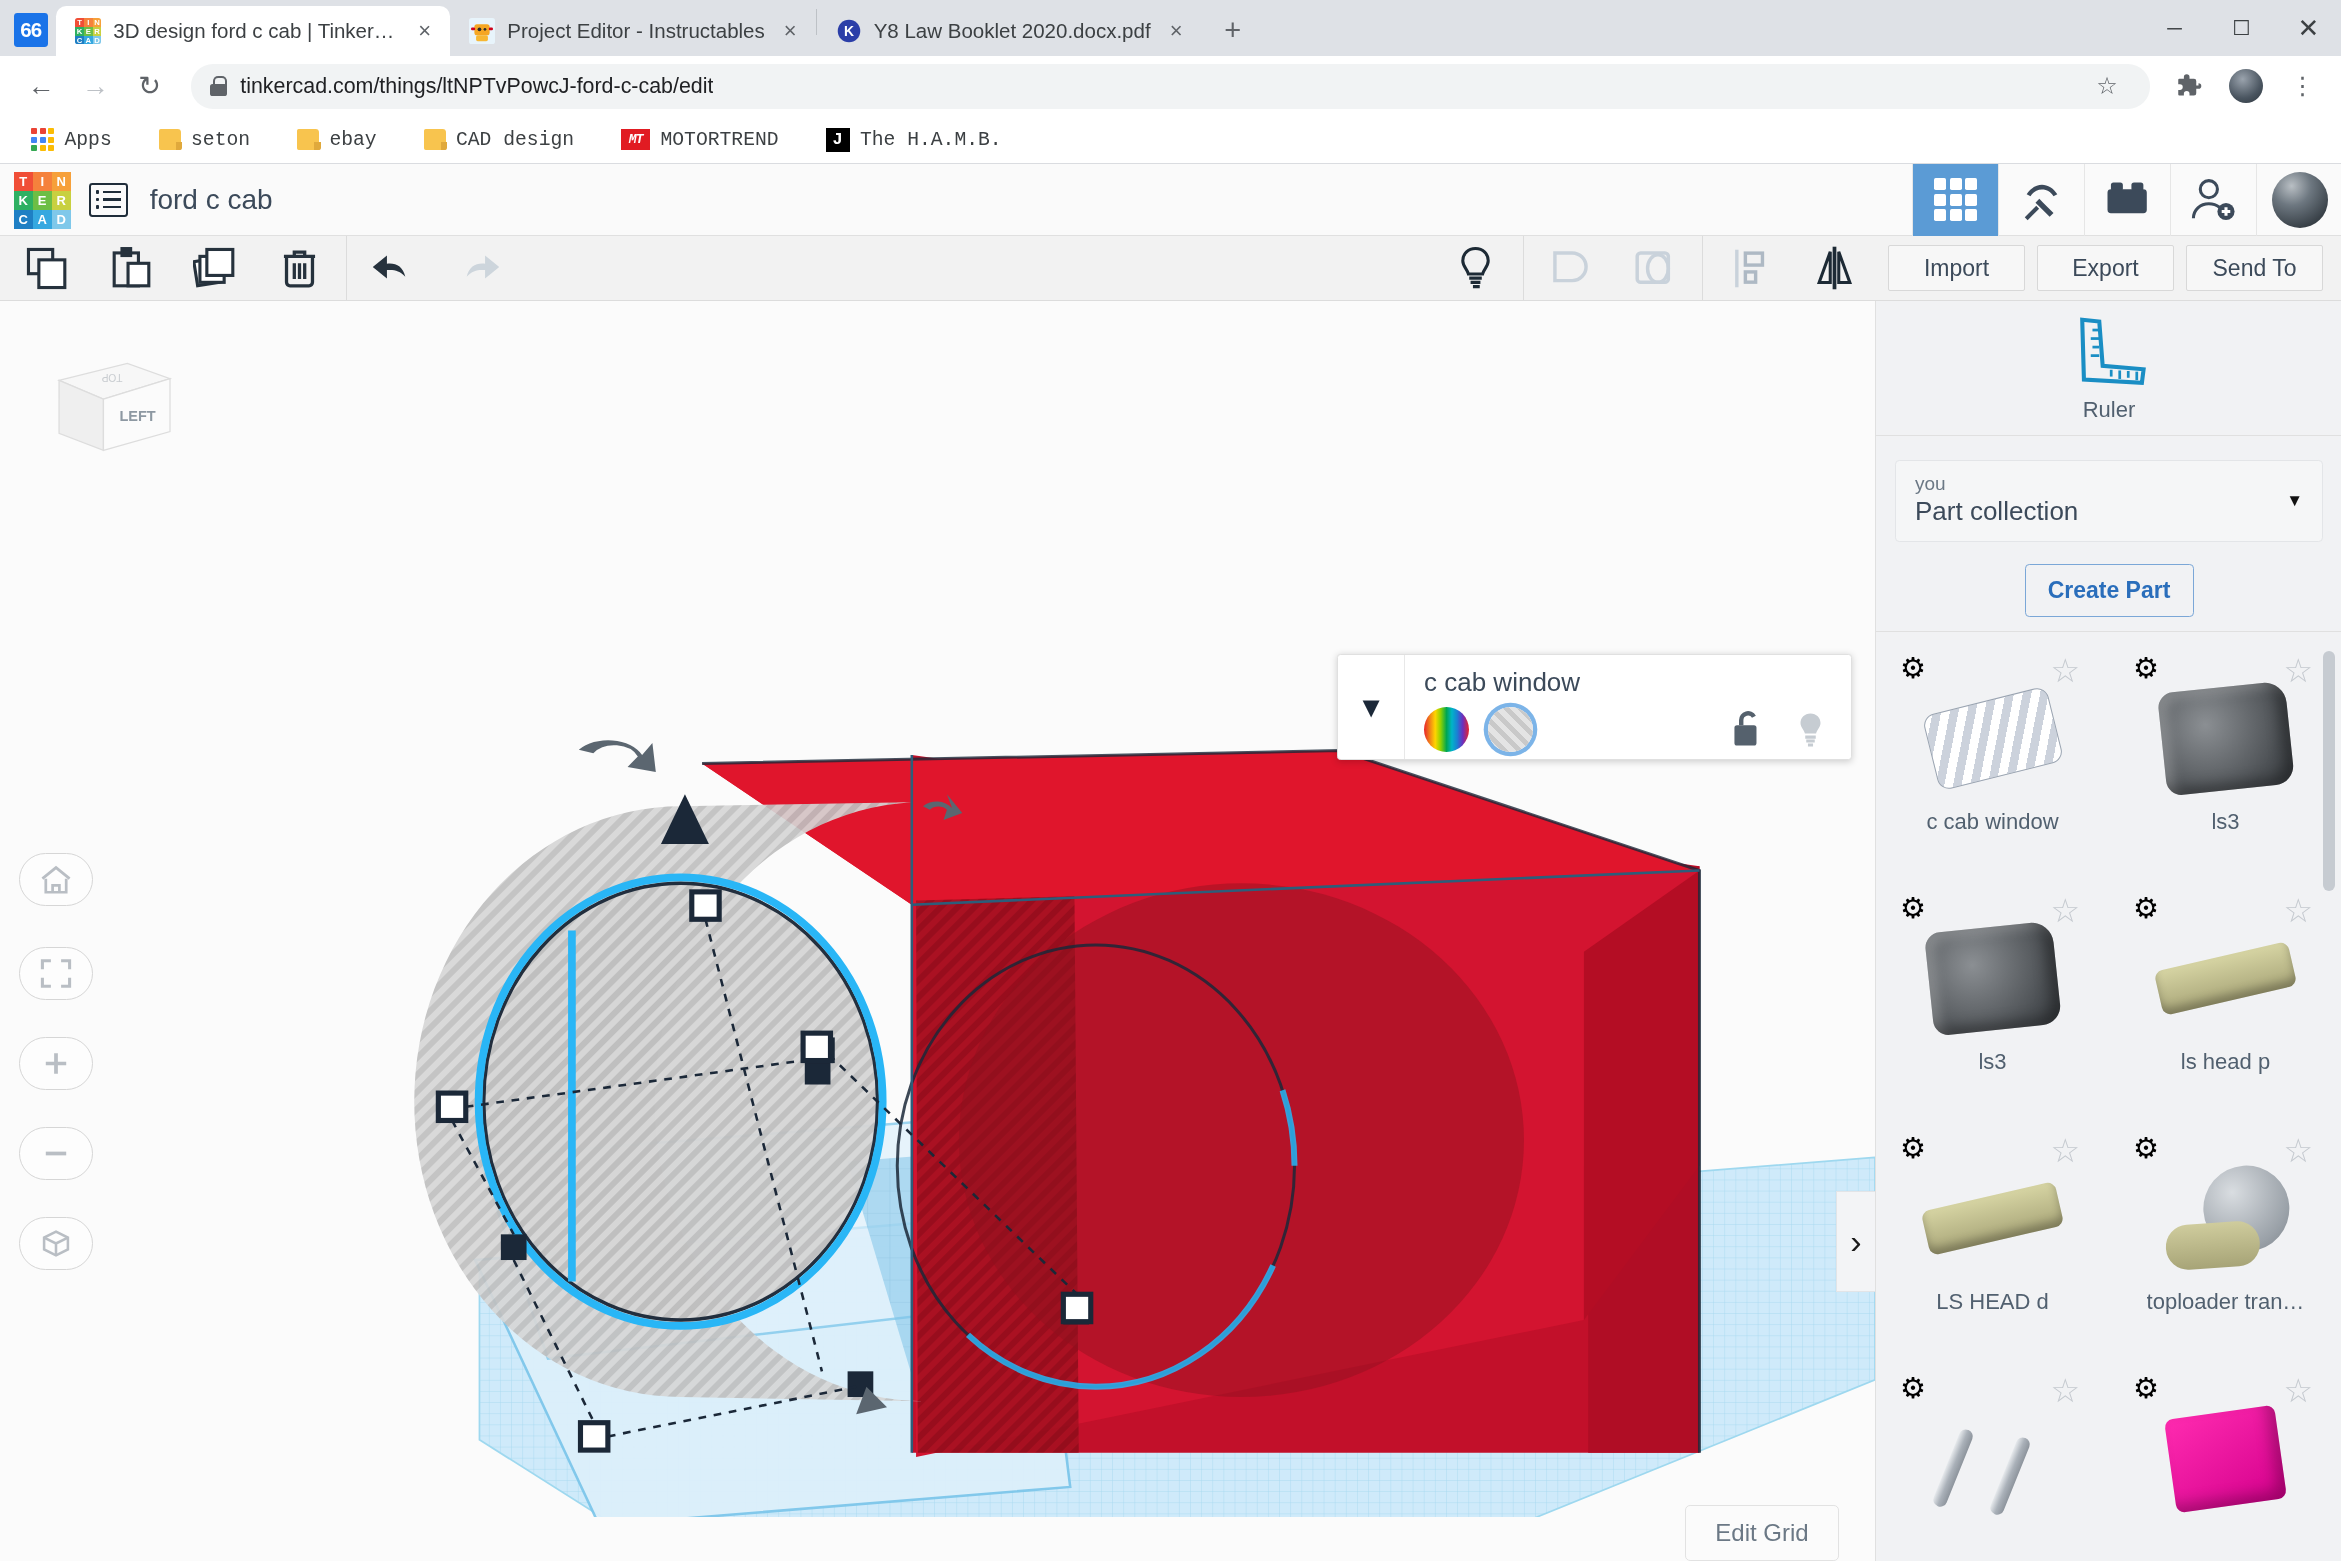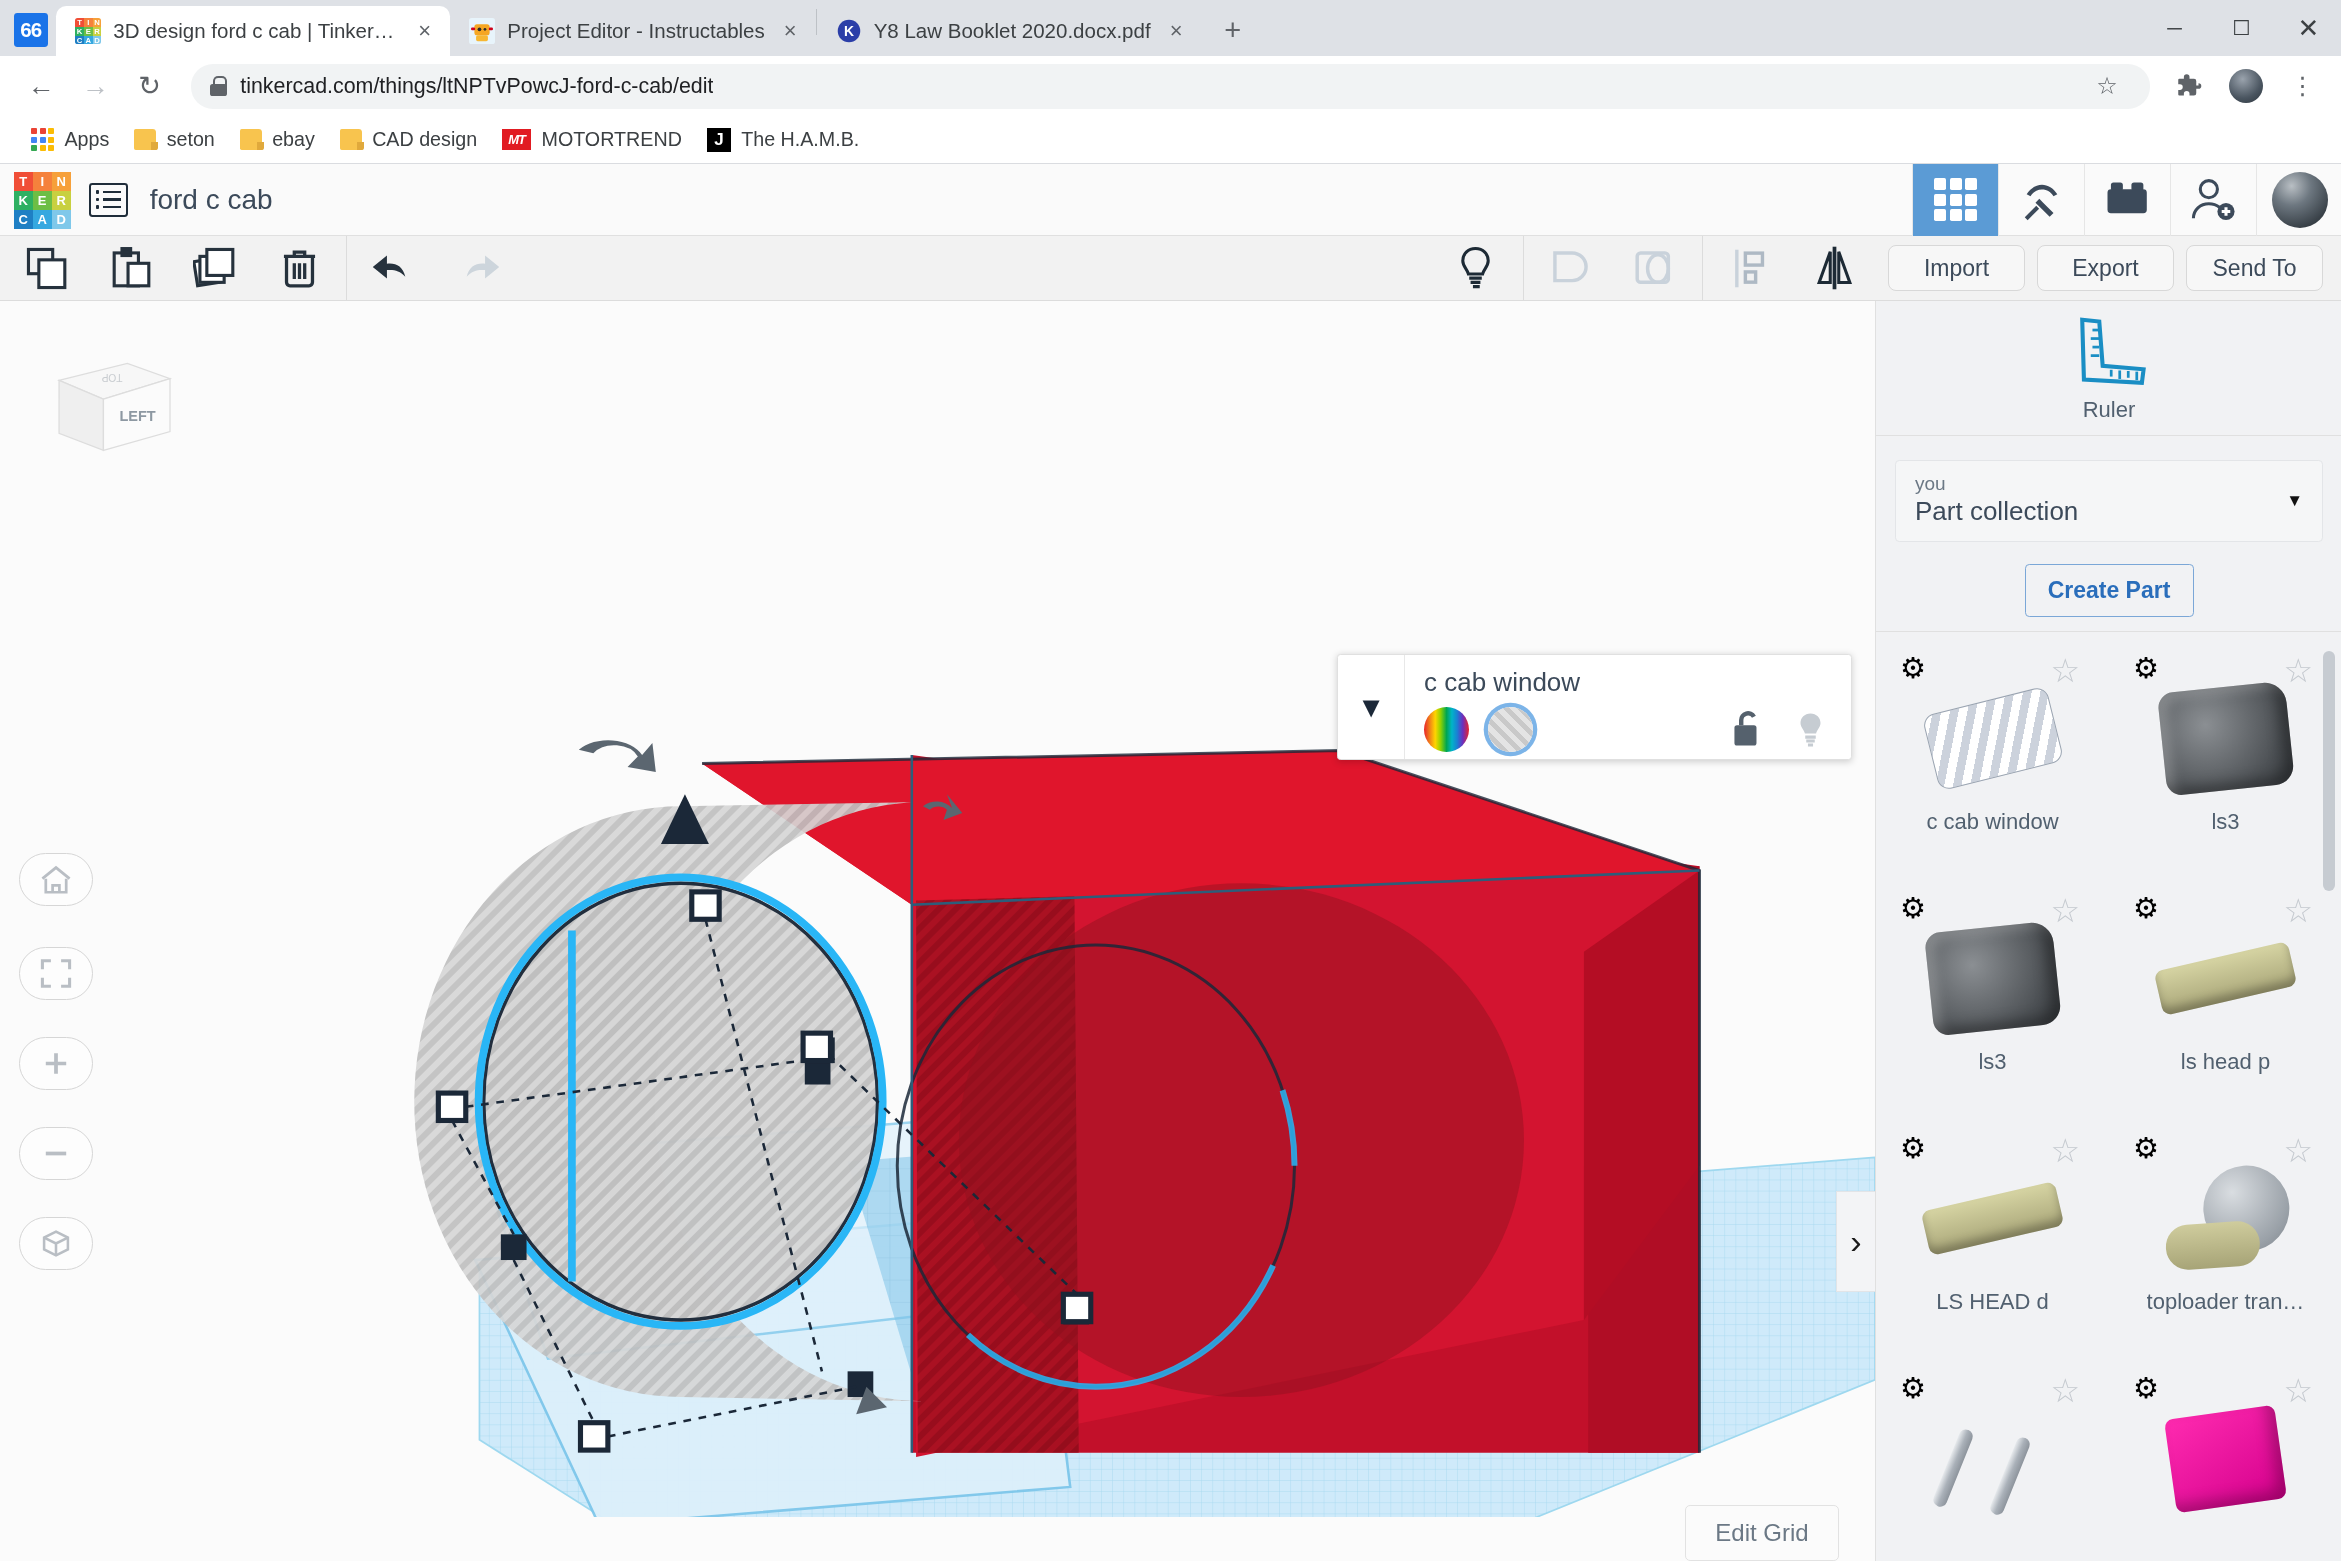--- a/index.html
+++ b/index.html
@@ -67,22 +67,22 @@
   .omnibox .url { font-size: 21.4px; color:#202124; white-space:nowrap; overflow:hidden; }
   .lock { width:17px;height:20.5px; position:relative; flex:none; }
   .lock::before{content:"";position:absolute;bottom:0;left:0;width:17px;height:12px;background:#5f6368;border-radius:2.6px;}
   .lock::after{content:"";position:absolute;top:0;left:3.4px;width:10.3px;height:12px;border:2.6px solid #5f6368;border-bottom:none;border-radius:5.1px 5.1px 0 0;}
   .omni-right { display:flex; align-items:center; gap:8.6px; }
   .icon-btn { width:48px;height:48px;display:flex;align-items:center;justify-content:center;font-size:24px;color:#5f6368;}
   .avatar-sm { width:34px;height:34px;border-radius:50%;
     background: radial-gradient(circle at 40% 30%, #9aa3ad, #4a5560 60%, #2c343c);}
 
   
-  .bookmarks { height: 48px; background:#fff; display:flex; align-items:center; padding: 0 19px; gap: 1px;
-               border-bottom:0.9px solid #dadce0; }
+  .bookmarks { height: 48px; background:#fff; display:flex; align-items:center; padding: 0 19px; gap: 23px;
+               border-bottom:0.9px solid #dadce0;font-family:Liberation Mono, monospace; }
   .bm { display:flex; align-items:center; gap:10.3px; padding: 5.1px 12px; font-size:19.7px; color:#3c4043; white-space:nowrap; }
   .bm-folder { width:22px;height:20.5px;background:#f8c44e;border-radius:1.7px 3.4px 3.4px 1.7px; position:relative; flex:none;}
   .bm-folder::after{content:"";position:absolute;right:-1.7px;bottom:0;width:6.8px;height:7.7px;background:#e0a93c;border-radius:0 0 2.6px 0;}
   .apps-grid{display:grid;grid-template-columns:repeat(3,6px);grid-template-rows:repeat(3,6px);gap:2.6px;flex:none;}
   .apps-grid i{display:block;width:6px;height:6px;border-radius:0.9px;}
   .bm-mt{width:29px;height:20.5px;background:#e11b22;color:#fff;font-size:13px;font-weight:bold;font-style:italic;
          display:flex;align-items:center;justify-content:center;flex:none;letter-spacing:-0.9px;}
   .bm-j{width:24px;height:24px;background:#000;color:#fff;font-size:17px;font-weight:bold;
         display:flex;align-items:center;justify-content:center;flex:none;}
 
@@ -114,21 +114,21 @@
   .grid9{display:grid;grid-template-columns:repeat(3,12px);grid-template-rows:repeat(3,12px);gap:3.4px;}
   .grid9 i{background:#fff;display:block;border-radius:1.7px;}
 
   
   .tc-toolbar { height: 65px; background:#f2f2f2; display:flex; align-items:center;
                 border-bottom:0.9px solid #dcdcdc; padding-left: 5.1px; }
   .tb-btn { width:84px;height:65px;display:flex;align-items:center;justify-content:center; }
   .tb-div { width:0.9px; height:65px; background:#dcdcdc; margin:0 5.1px; }
   .tb-right { margin-left:auto; display:flex; align-items:center; padding-right: 19px; gap: 0; }
   .tb-txtbtn { height:46px; min-width:137px; padding:0 22px; margin-left:12px;
-               border:0.9px solid #d8d8d8; border-radius:8px; background:#f7f7f7;
+               border:0.9px solid #d8d8d8; border-radius:2px; background:#f7f7f7;
                display:flex;align-items:center;justify-content:center;
                font-size:23px; color:#3c4a5a; }
 
   
   .tc-main { flex:1; display:flex; min-height:0; position:relative; }
 
   
   .viewport { flex:1; position:relative; background:#fbfbfb; overflow:hidden; }
 
   .viewcube { position:absolute; left:33px; top:47px; width:146px; height:128px; }

